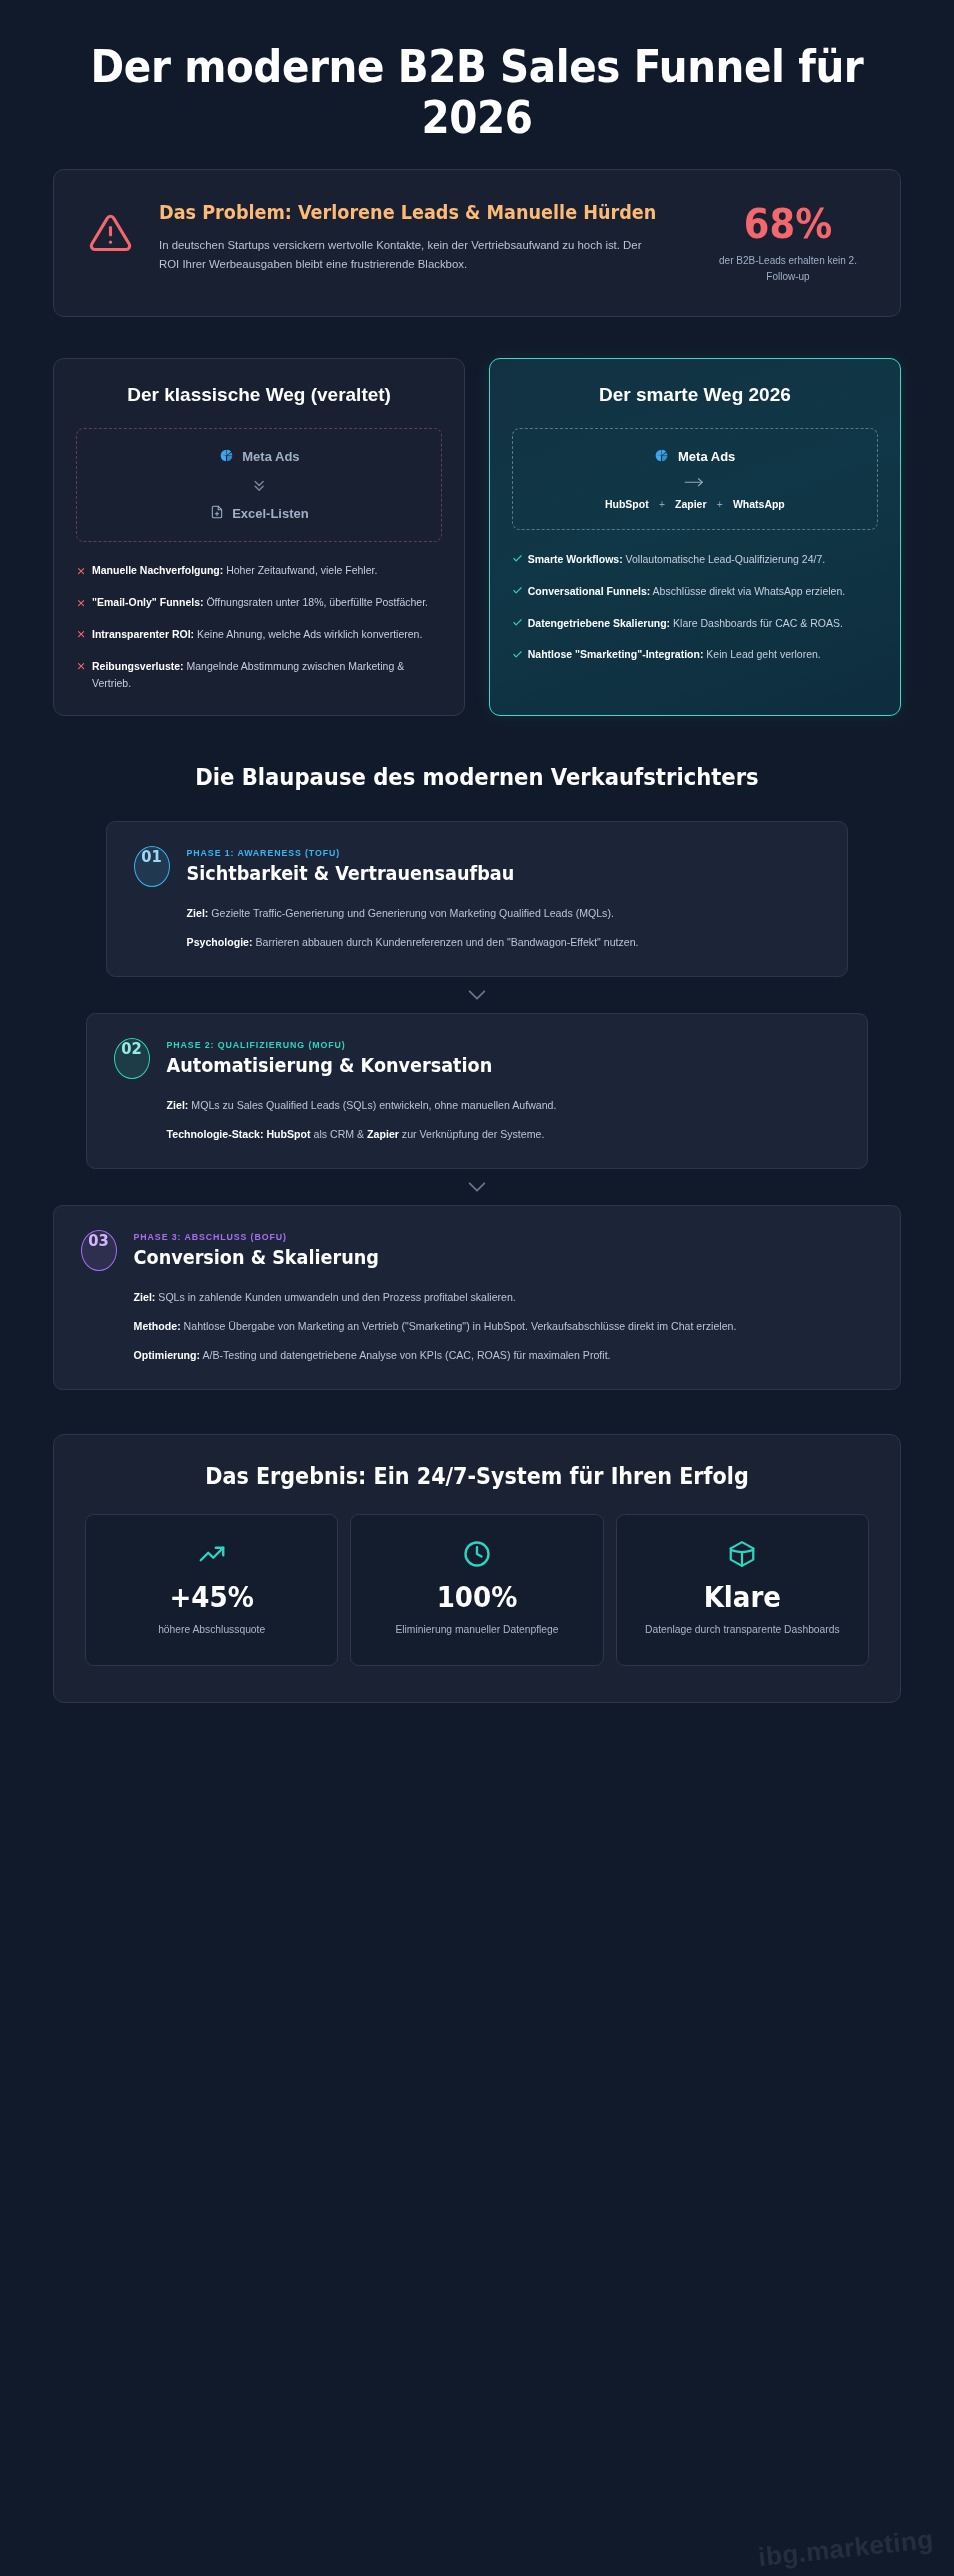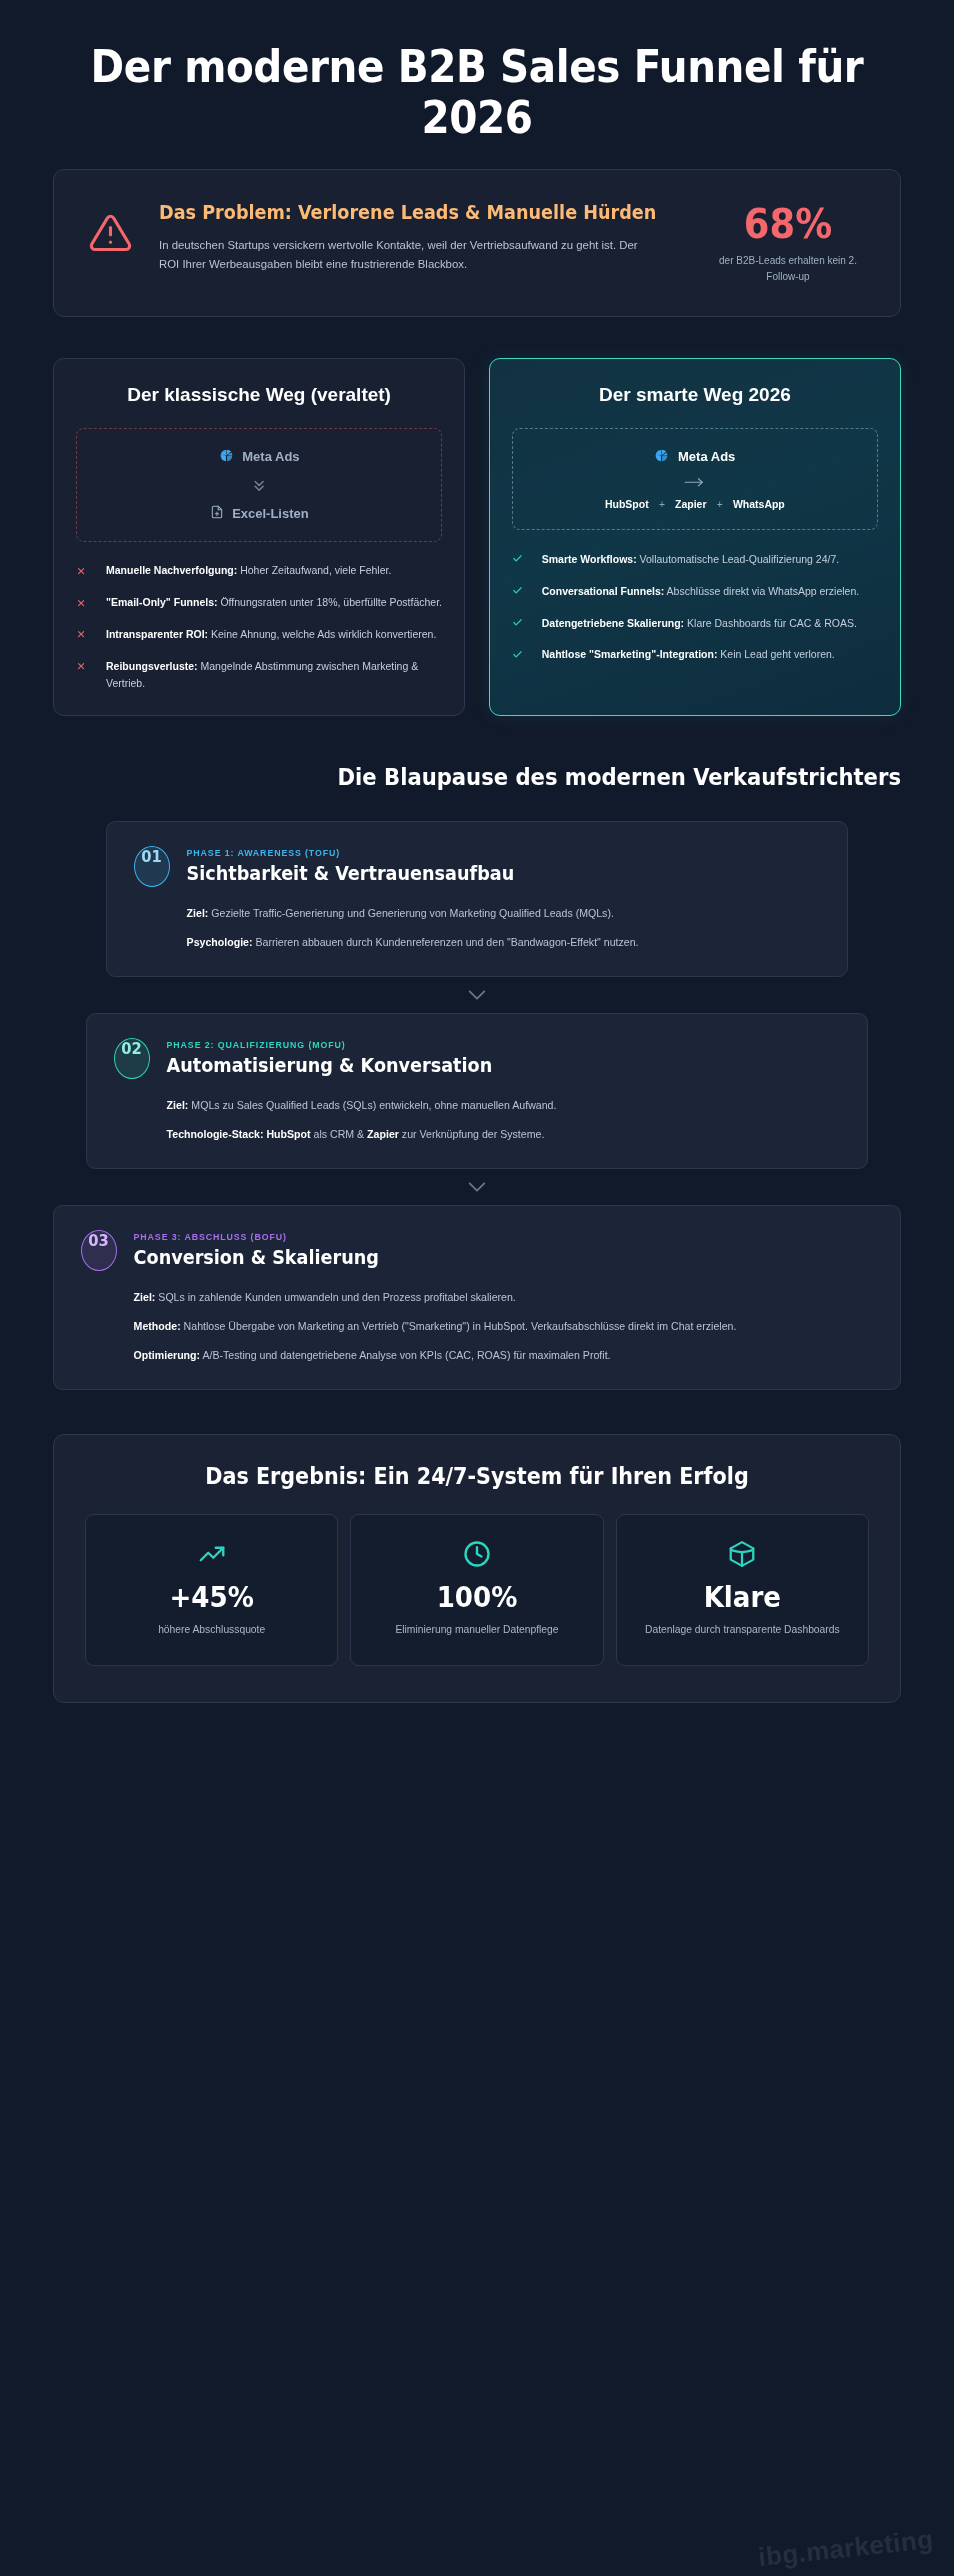--- a/index.html
+++ b/index.html
@@ -146,34 +146,34 @@
     gap: 10.2px;
     font-size: 10.5px;
     font-weight: 700;
     color: #ffffff;
   }
   .stack-plus { color: #88a7b4; font-weight: 400; font-size: 10.2px; }
 
   .bullets { margin-top: 20.3px; }
   .bullet {
     display: flex;
-    gap: 19px;
+    gap: 5px;
     margin-bottom: 13.3px;
     font-size: 10.5px;
     line-height: 1.62;
     color: #c5cfdd;
   }
   .bullet:last-child { margin-bottom: 0; }
   .bullet-mark { flex: 0 0 11px; padding-top: 1.6px; }
   .bullet b { color: #ffffff; font-weight: 700; }
 
   
   .blueprint-title {
     margin-top: 47px;
-    text-align: right;
+    text-align: center;
     font-family: "DejaVu Sans Condensed", "Liberation Sans Narrow", "Liberation Sans", sans-serif;
     font-size: 23.5px;
     font-weight: 700;
     color: #ffffff;
   }
 
   .phases { margin-top: 30px; }
   .phase {
     border-radius: 9.4px;
     padding: 23.5px 26.6px 25px 26.6px;
@@ -293,21 +293,21 @@
     <div class="card problem">
       <div class="problem-icon">
         <svg width="45" height="44" viewBox="0 0 24 24" fill="none" stroke="#f4676c" stroke-width="1.7" stroke-linecap="round" stroke-linejoin="round">
           <path d="M10.29 3.86 1.82 18a2 2 0 0 0 1.71 3h16.94a2 2 0 0 0 1.71-3L13.71 3.86a2 2 0 0 0-3.42 0Z"></path>
           <line x1="12" y1="9" x2="12" y2="13"></line>
           <line x1="12" y1="17" x2="12.01" y2="17"></line>
         </svg>
       </div>
       <div class="problem-body">
         <div class="problem-title">Das Problem: Verlorene Leads &amp; Manuelle Hürden</div>
-        <div class="problem-text">In deutschen Startups versickern wertvolle Kontakte, weil der Vertriebsaufwand zu geht ist. Der ROI Ihrer Werbeausgaben bleibt eine frustrierende Blackbox.</div>
+        <div class="problem-text">In deutschen Startups versickern wertvolle Kontakte, kein der Vertriebsaufwand zu hoch ist. Der ROI Ihrer Werbeausgaben bleibt eine frustrierende Blackbox.</div>
       </div>
       <div class="problem-stat">
         <div class="problem-stat-value">68%</div>
         <div class="problem-stat-label">der B2B-Leads erhalten kein 2. Follow-up</div>
       </div>
     </div>
 
     <div class="compare">
 
       <div class="col col-old">

